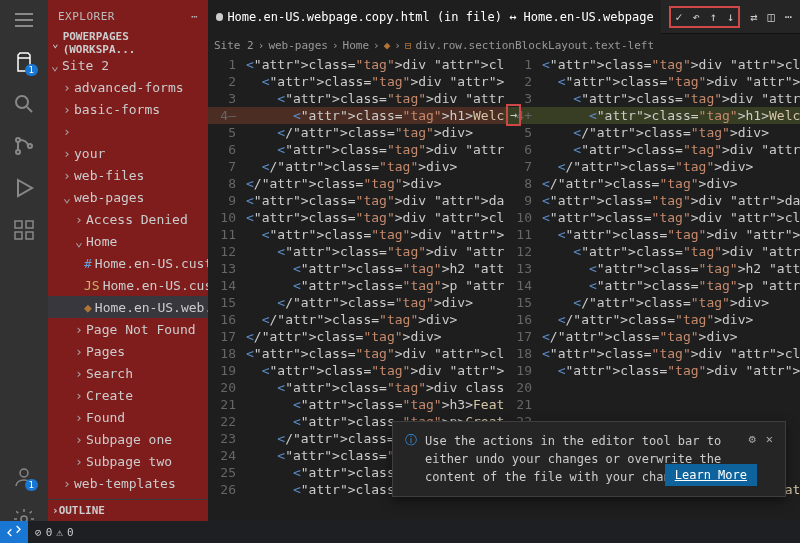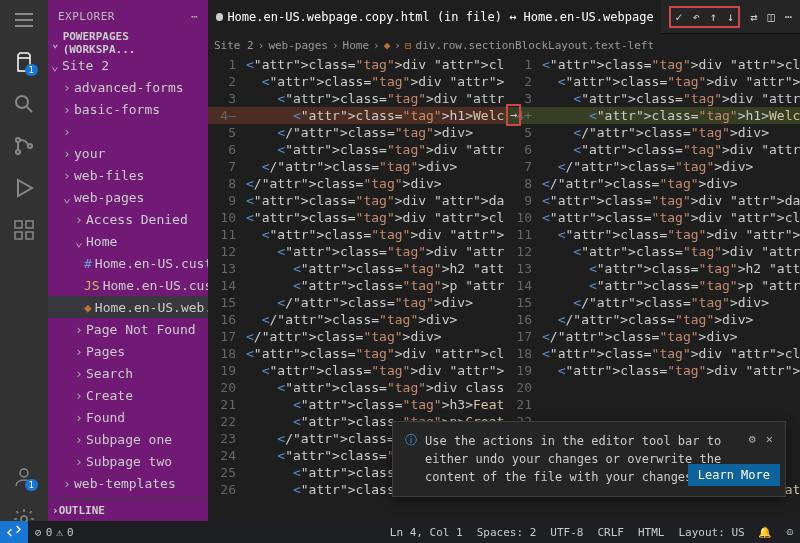--- a/index.html
+++ b/index.html
@@ -3,21 +3,21 @@
 <meta charset="utf-8">
 <style>
 * { margin:0; padding:0; box-sizing:border-box; font-family:"Segoe UI",Consolas,monospace; }
 body { background:#1e1e1e; color:#ccc; width:800px; height:543px; overflow:hidden; position:relative; font-size:12px; }
 .root { display:flex; height:100%; }
 .activity { width:48px; background:#323233; display:flex; flex-direction:column; align-items:center; padding-top:8px; gap:18px; }
 .activity .ic { width:24px; height:24px; color:#888; display:flex; align-items:center; justify-content:center; position:relative; }
 .activity .ic.active { color:#fff; }
 .activity .badge { position:absolute; bottom:-2px; right:-2px; background:#1977d3; color:#fff; font-size:9px; border-radius:8px; padding:0 4px; line-height:12px; }
 .activity .bottom { margin-top:auto; margin-bottom:12px; display:flex; flex-direction:column; gap:18px; align-items:center; }
-.sidebar { width:160px; background:#701a75; display:flex; flex-direction:column; }
+.sidebar { width:160px; background:#7f1d1d; display:flex; flex-direction:column; }
 .side-title { height:32px; display:flex; align-items:center; padding:0 10px; font-size:11px; letter-spacing:.5px; color:#bbb; justify-content:space-between; }
 .side-head { height:22px; display:flex; align-items:center; padding:0 4px; font-size:11px; font-weight:bold; color:#ccc; }
 .side-head .chv { margin-right:4px; }
 .tree { flex:1; overflow:hidden; font-size:13px; }
 .node { display:flex; align-items:center; height:22px; color:#ccc; white-space:nowrap; overflow:hidden; }
 .node .chv { width:14px; text-align:center; color:#aaa; }
 .node .fi { width:16px; text-align:center; margin-right:3px; }
 .node.sel { background:#37373d; }
 .outline { border-top:1px solid #3a3a3a; height:22px; display:flex; align-items:center; padding-left:4px; font-size:11px; font-weight:bold; }
 .editor { flex:1; display:flex; flex-direction:column; background:#1e1e1e; min-width:0; }
@@ -311,38 +311,28 @@
   <span style="color:#ccc;">→</span>
 </div>
 
 <div class="toast">
   <span style="color:#3693e5">ⓘ</span>
   <div class="msg">Use the actions in the editor tool bar to either undo your changes or overwrite the content of the file with your changes.</div>
   <div class="acts">
     <span style="color:#aaa">⚙</span>
     <span style="color:#aaa">✕</span>
   </div>
-  <button style="position:absolute; right:5px; bottom:10px;">Learn More</button>
+  <button style="position:absolute; right:28px; bottom:10px;text-decoration:underline;">Learn More</button>
 </div>
 
 <div class="status">
   <div class="remote">
       <svg width="14" height="14" viewBox="0 0 24 24" fill="none" stroke="#fff" stroke-width="2">
         <path d="M8 8l-5 5 5 5M16 3l5 5-5 5"></path>
       </svg>
     </div>
   <div class="grp">
       <span>⊘</span>
       <span>0</span>
       <span>⚠</span>
       <span>0</span>
     </div>
-  <div class="right">
-    <div class="grp">Ln 4, Col 1</div>
-    <div class="grp">Spaces: 2</div>
-    <div class="grp">UTF-8</div>
-    <div class="grp">CRLF</div>
-    <div class="grp">HTML</div>
-    <div class="grp">Layout: US</div>
-    <div class="grp">🔔</div>
-    <div class="grp">☺</div>
-  </div>
 </div>
 
 </body></html>

